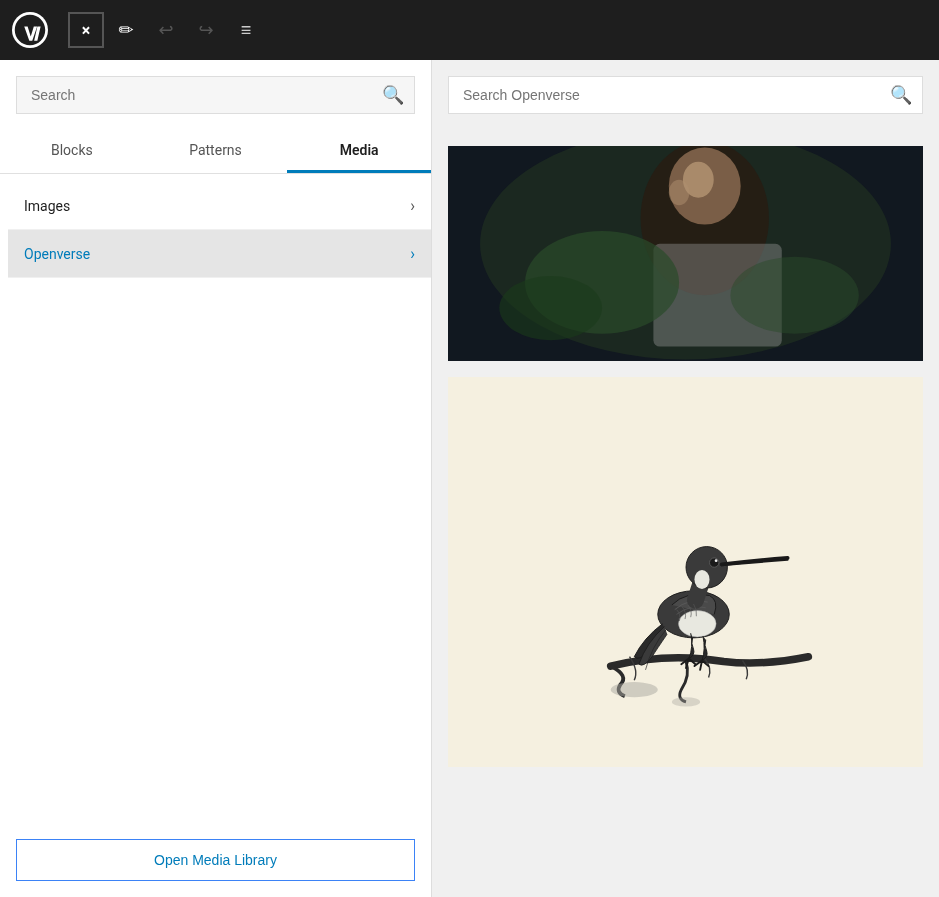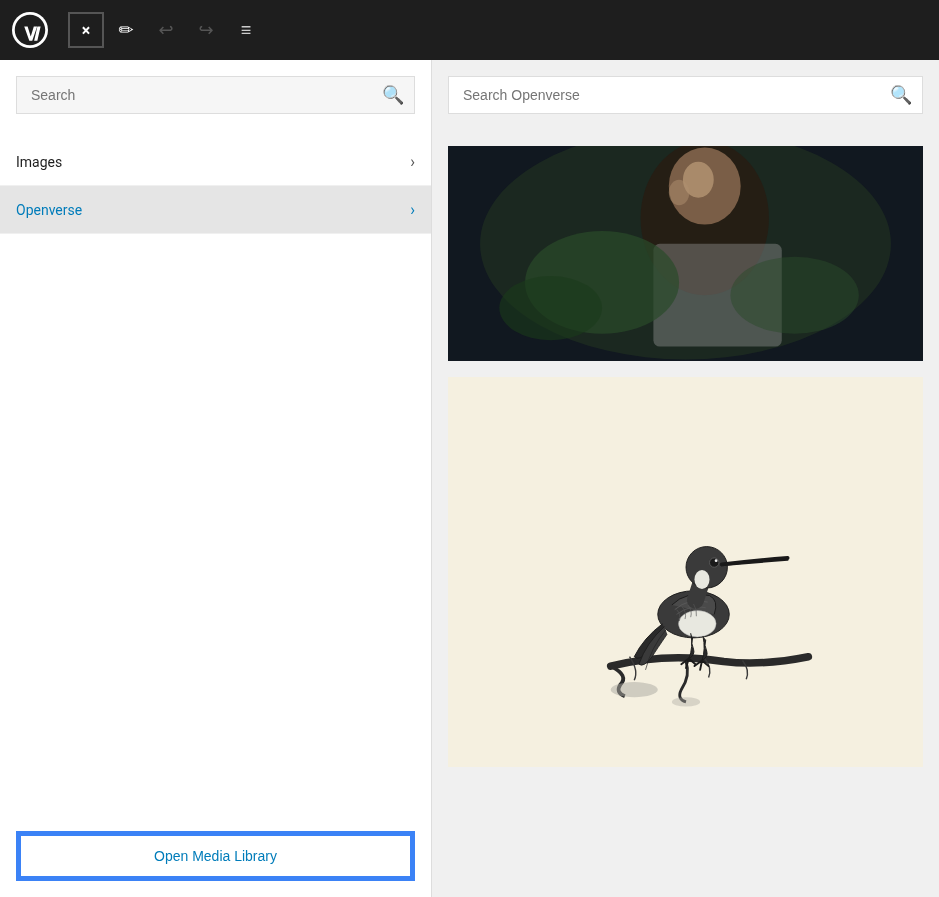--- a/index.html
+++ b/index.html
@@ -143,20 +143,21 @@
       color: #1e1e1e;
       border-bottom: 3px solid #007cba;
       font-weight: 600;
     }
 
     
     .media-list {
       flex: 1;
       overflow-y: auto;
       padding: 8px 0;
+      margin-left: 8px;
     }
 
     .media-item {
       display: flex;
       align-items: center;
       justify-content: space-between;
       padding: 14px 16px;
       cursor: pointer;
       border-bottom: 1px solid #f0f0f0;
     }
@@ -180,21 +181,21 @@
     }
 
     .media-item.active .media-item-arrow {
       color: #007cba;
     }
 
     
     .open-media-btn {
       margin: 16px;
       padding: 12px;
-      border: 5px solid #3b82f6;
+      border: 1px solid #3b82f6;
       background: white;
       color: #007cba;
       font-size: 14px;
       cursor: pointer;
       text-align: center;
     }
 
     
     .right-panel {
       flex: 1;
@@ -310,20 +311,25 @@
 
   <div class="left-panel">
 
     <div class="search-bar">
       <input class="search-input" type="text" placeholder="Search" style="">
       <button class="search-icon-btn">
         <span>🔍</span>
       </button>
     </div>
 
+    <div class="tabs">
+      <div class="tab">Blocks</div>
+      <div class="tab">Patterns</div>
+      <div class="tab active">Media</div>
+    </div>
 
     <div class="media-list">
       <div class="media-item">
         <span class="media-item-label">Images</span>
         <span class="media-item-arrow">›</span>
       </div>
       <div class="media-item active">
         <span class="media-item-label">Openverse</span>
         <span class="media-item-arrow">›</span>
       </div>

